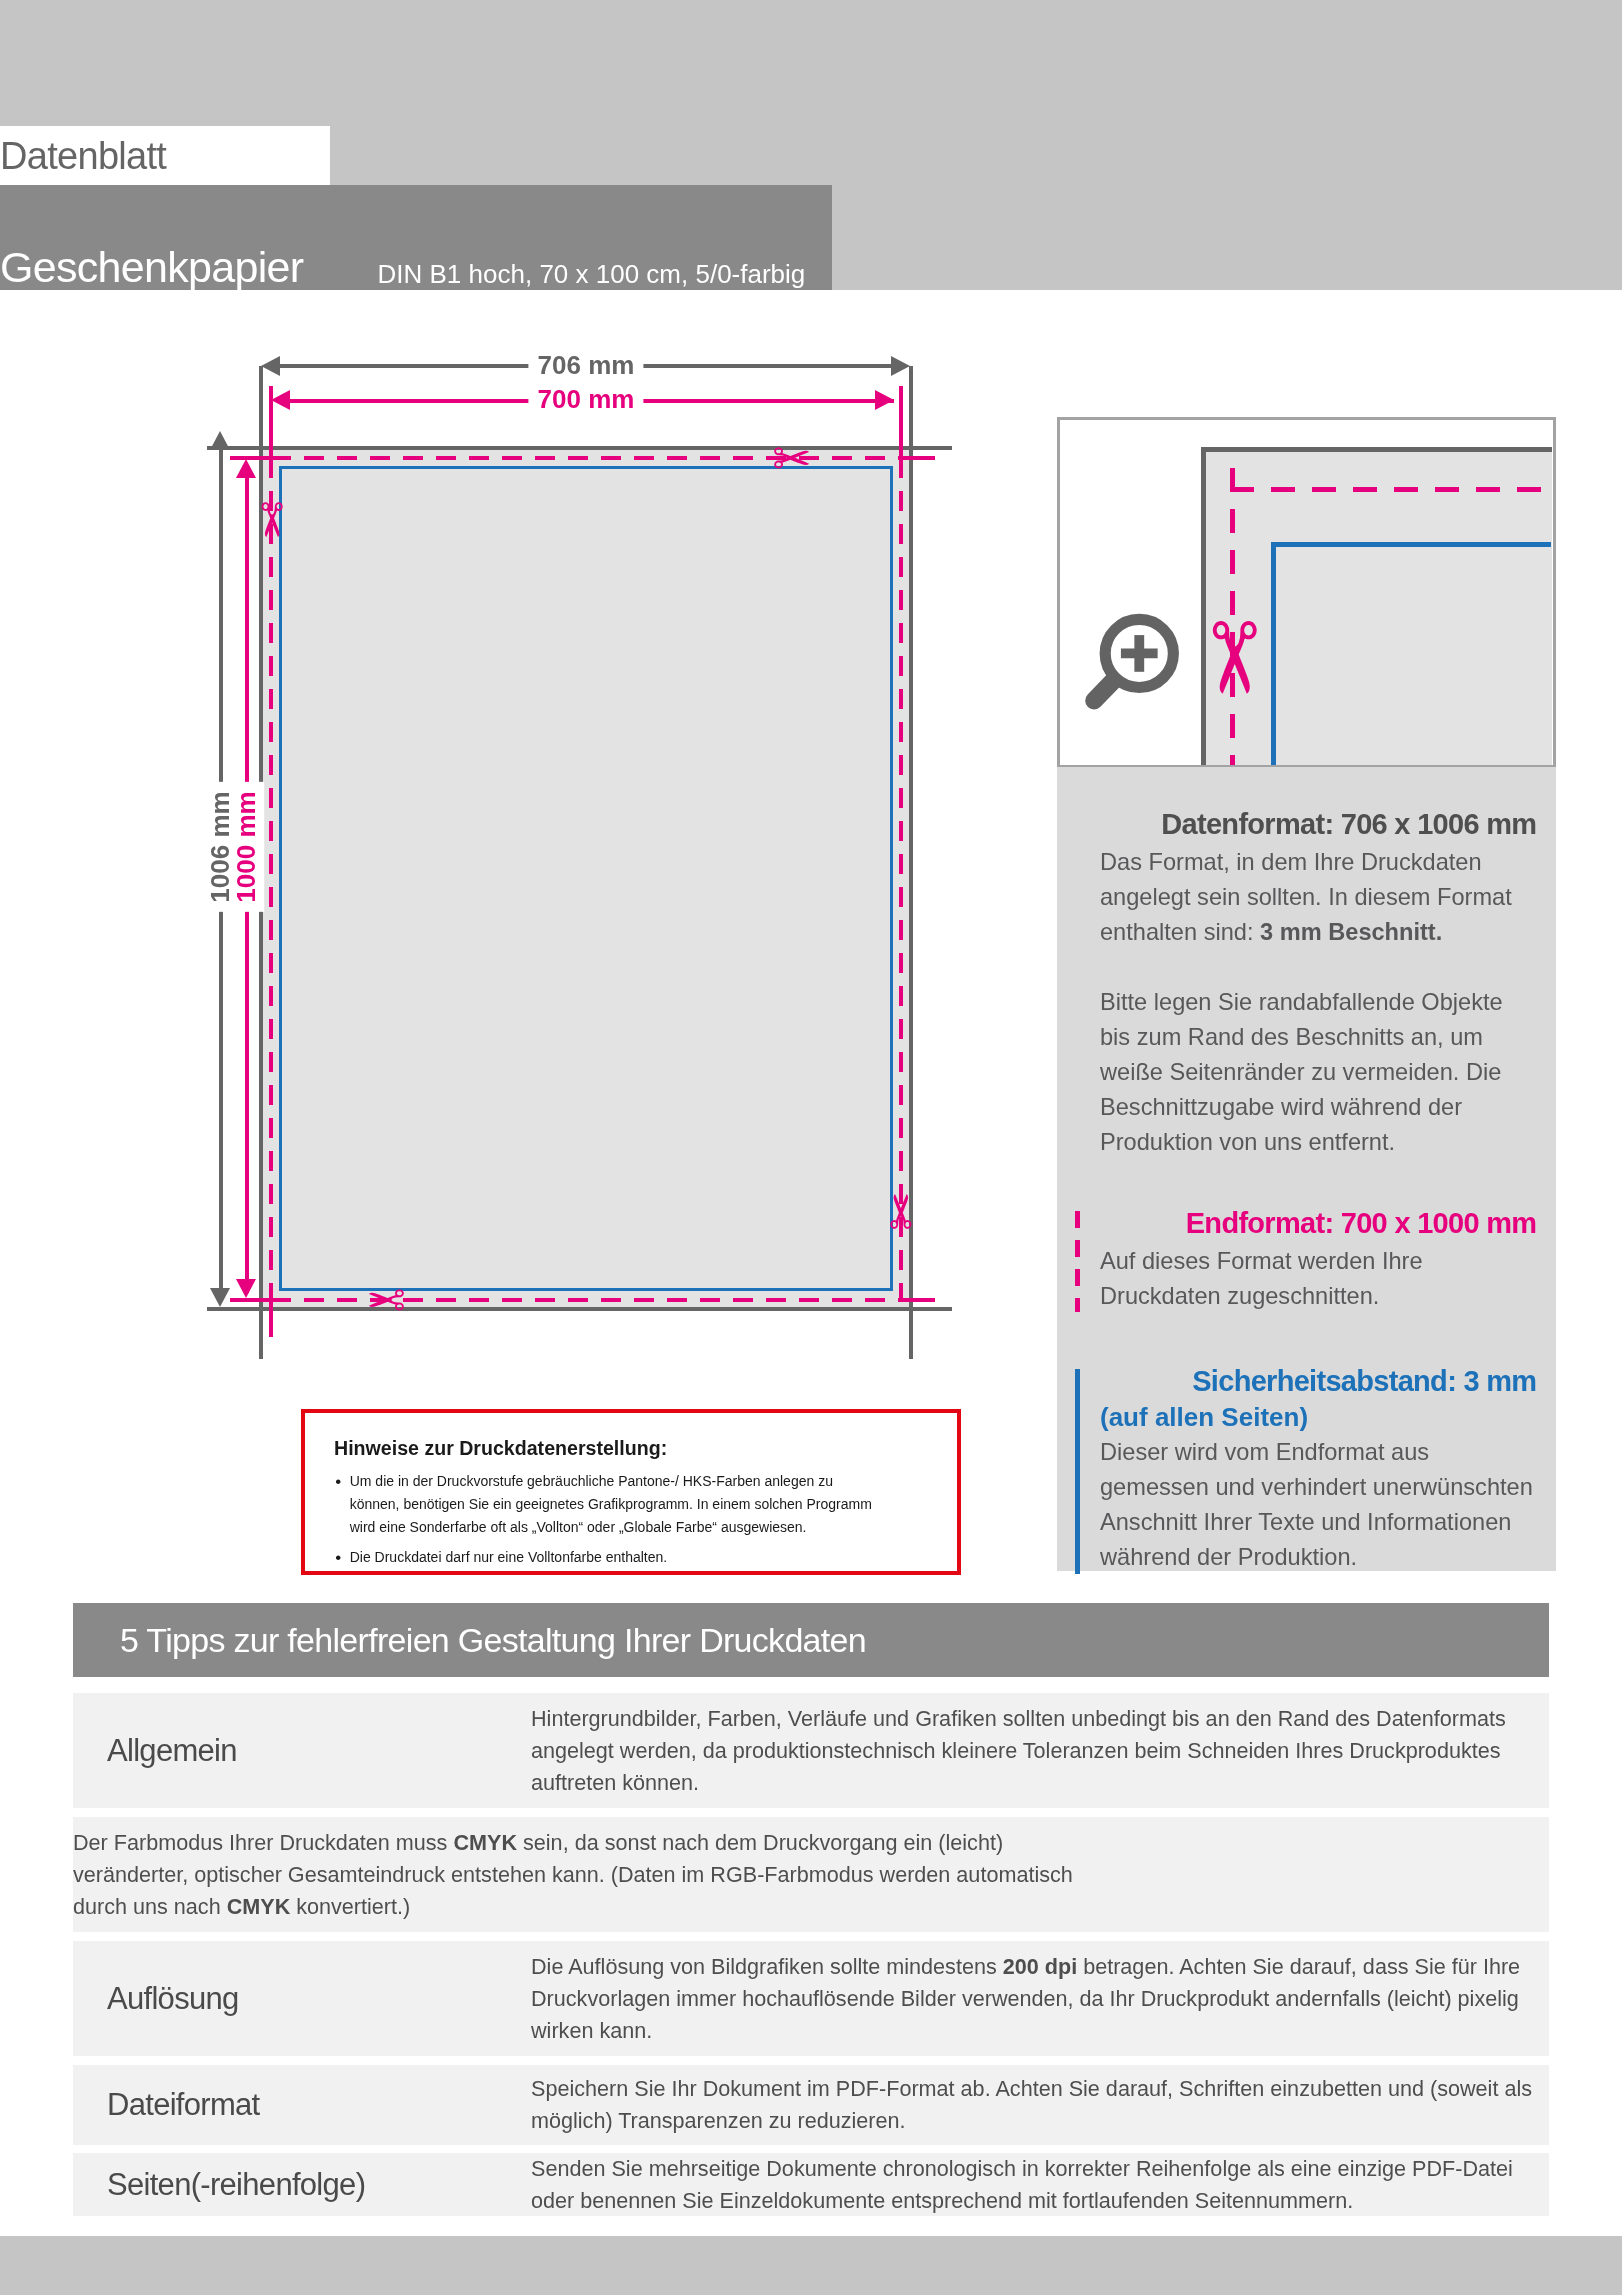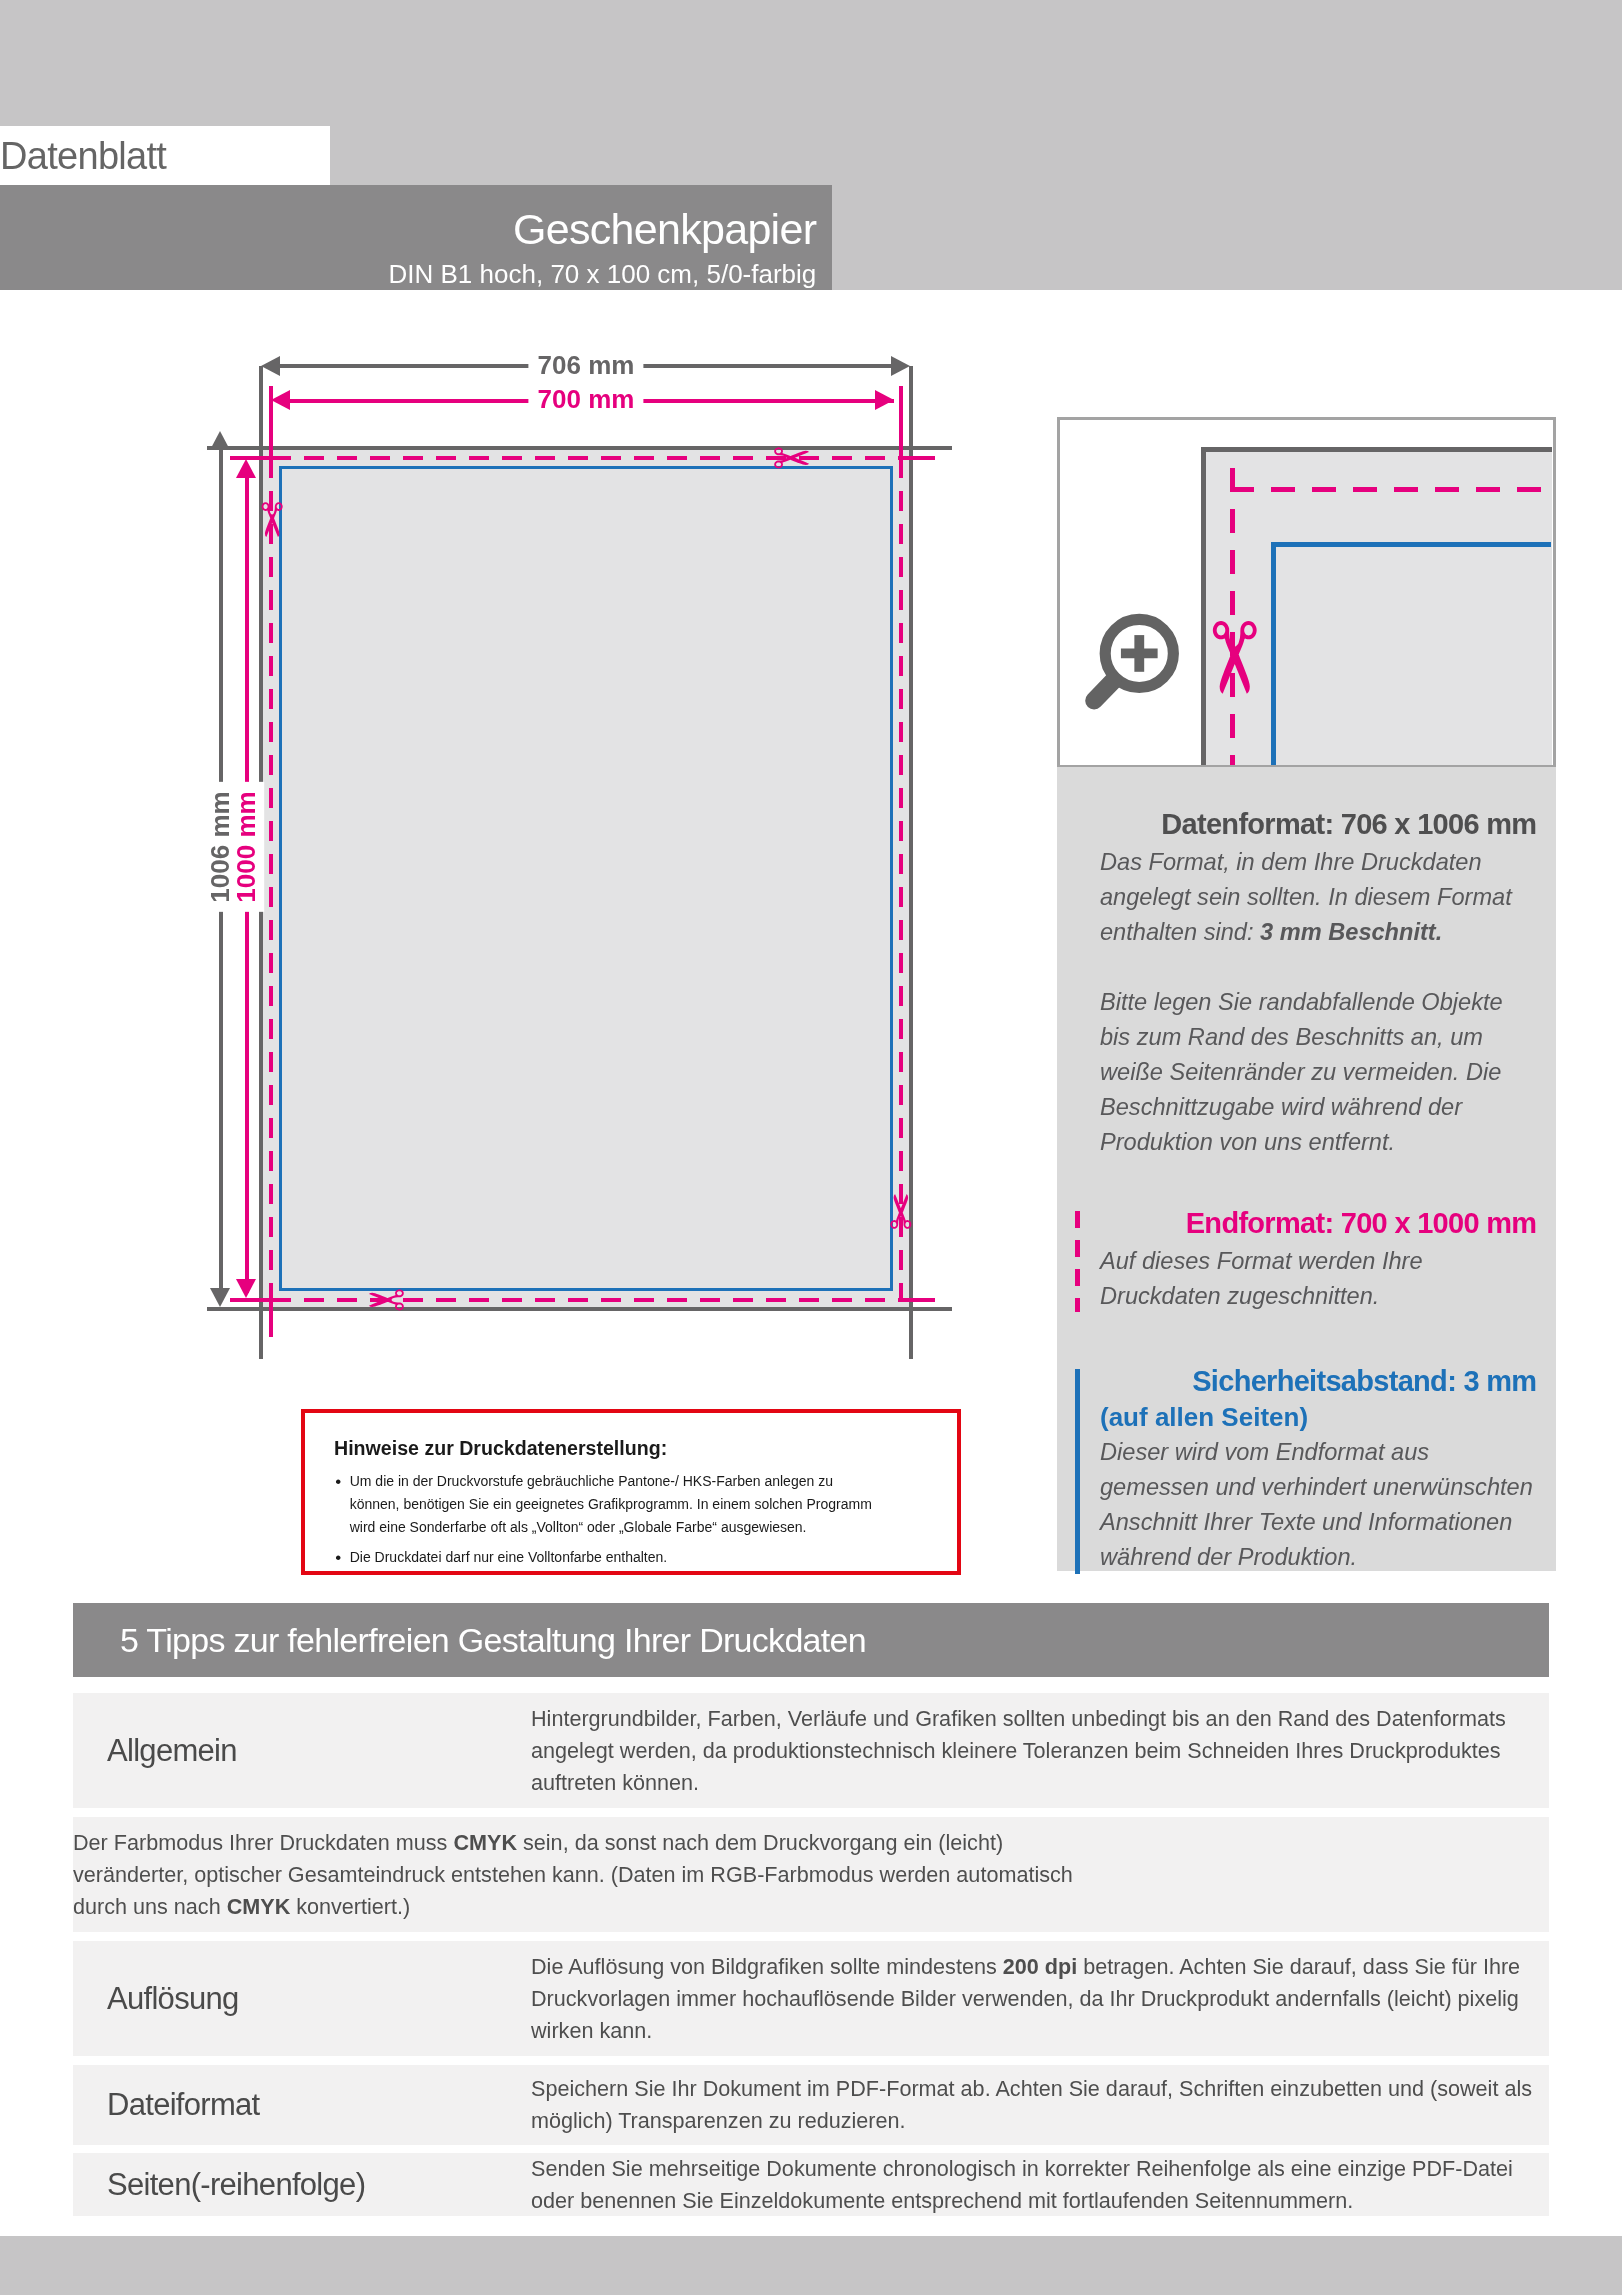--- a/index.html
+++ b/index.html
@@ -5,22 +5,22 @@
   html,body{margin:0;padding:0;background:#fff;}
   #page{position:relative;width:1623px;height:2295px;background:#ffffff;overflow:hidden;
         font-family:"Liberation Sans", sans-serif;color:#58585a;}
   .abs{position:absolute;}
   
   .band{left:0;top:0;width:1623px;height:290px;background:#c6c5c6;}
   .datenblatt{left:0;top:126px;width:330px;height:60px;background:#ffffff;
               display:flex;align-items:center;}
   .datenblatt span{font-size:38px;color:#656565;letter-spacing:-0.7px;}
   .titlebar{left:0;top:185px;width:832px;height:105px;background:#8a898a;color:#fff;
-            display:flex;flex-direction:column;align-items:flex-end;justify-content:flex-end;
-            padding-right:0;box-sizing:border-box;}
+            display:flex;flex-direction:row;align-items:flex-end;justify-content:space-between;
+            padding-right:11px;box-sizing:border-box;}
   .titlebar .t1{font-size:43px;letter-spacing:-0.7px;margin-right:15.7px;line-height:1.05;}
   .titlebar .t2{font-size:26px;margin-right:15.7px;margin-top:6.5px;}
   
   .gline{background:#666566;}
   .mline{background:#e6007e;}
   .bline{background:#1d71b8;}
   .mdash-h{background:repeating-linear-gradient(to right,#e6007e 0 19.6px,transparent 19.6px 33px);}
   .mdash-v{background:repeating-linear-gradient(to bottom,#e6007e 0 19.6px,transparent 19.6px 33px);}
   
   .dimlabel{font-weight:bold;font-size:26px;background:#fff;padding:1.3px 9.2px;white-space:nowrap;
@@ -29,21 +29,21 @@
   .gtext{color:#666566;}
   .mtext{color:#e6007e;}
   .arrowhead{width:0;height:0;position:absolute;}
   
   .zoom-panel{left:1057px;top:417px;width:499px;height:351px;background:#ffffff;
               border:3.9px solid #a3a3a3;box-sizing:border-box;}
   
   .info-panel{left:1057px;top:767px;width:499px;height:804px;background:#dadada;
               box-sizing:border-box;padding:41px 19.6px 0 43px;}
   .info-panel h3{margin:0 0 3.9px 0;font-size:29px;letter-spacing:-0.7px;color:#4f4f50;text-align:right;}
-  .info-panel p{margin:0;font-size:23.6px;line-height:35px;color:#58585a;width:438px;font-style:italic;}
+  .info-panel p{margin:0;font-size:23.6px;line-height:35px;color:#58585a;width:438px;}
   .blk{position:relative;}
   .rule-dash{position:absolute;left:-25px;top:3.9px;bottom:1.3px;width:4.6px;
              background:repeating-linear-gradient(to bottom,#e6007e 0 17px,transparent 17px 29px);}
   .rule-blue{position:absolute;left:-25px;top:3.9px;bottom:1.3px;width:4.6px;background:#1d71b8;}
   .mh{color:#e6007e !important;}
   .bh{color:#1d71b8 !important;}
   .bsub{font-size:26px;font-weight:bold;color:#1d71b8;margin:0 0 2.6px 0;}
   .b{font-weight:bold;}
   
   .notes{left:301px;top:1409px;width:660px;height:166px;background:#fff;border:4.6px solid #e30613;

